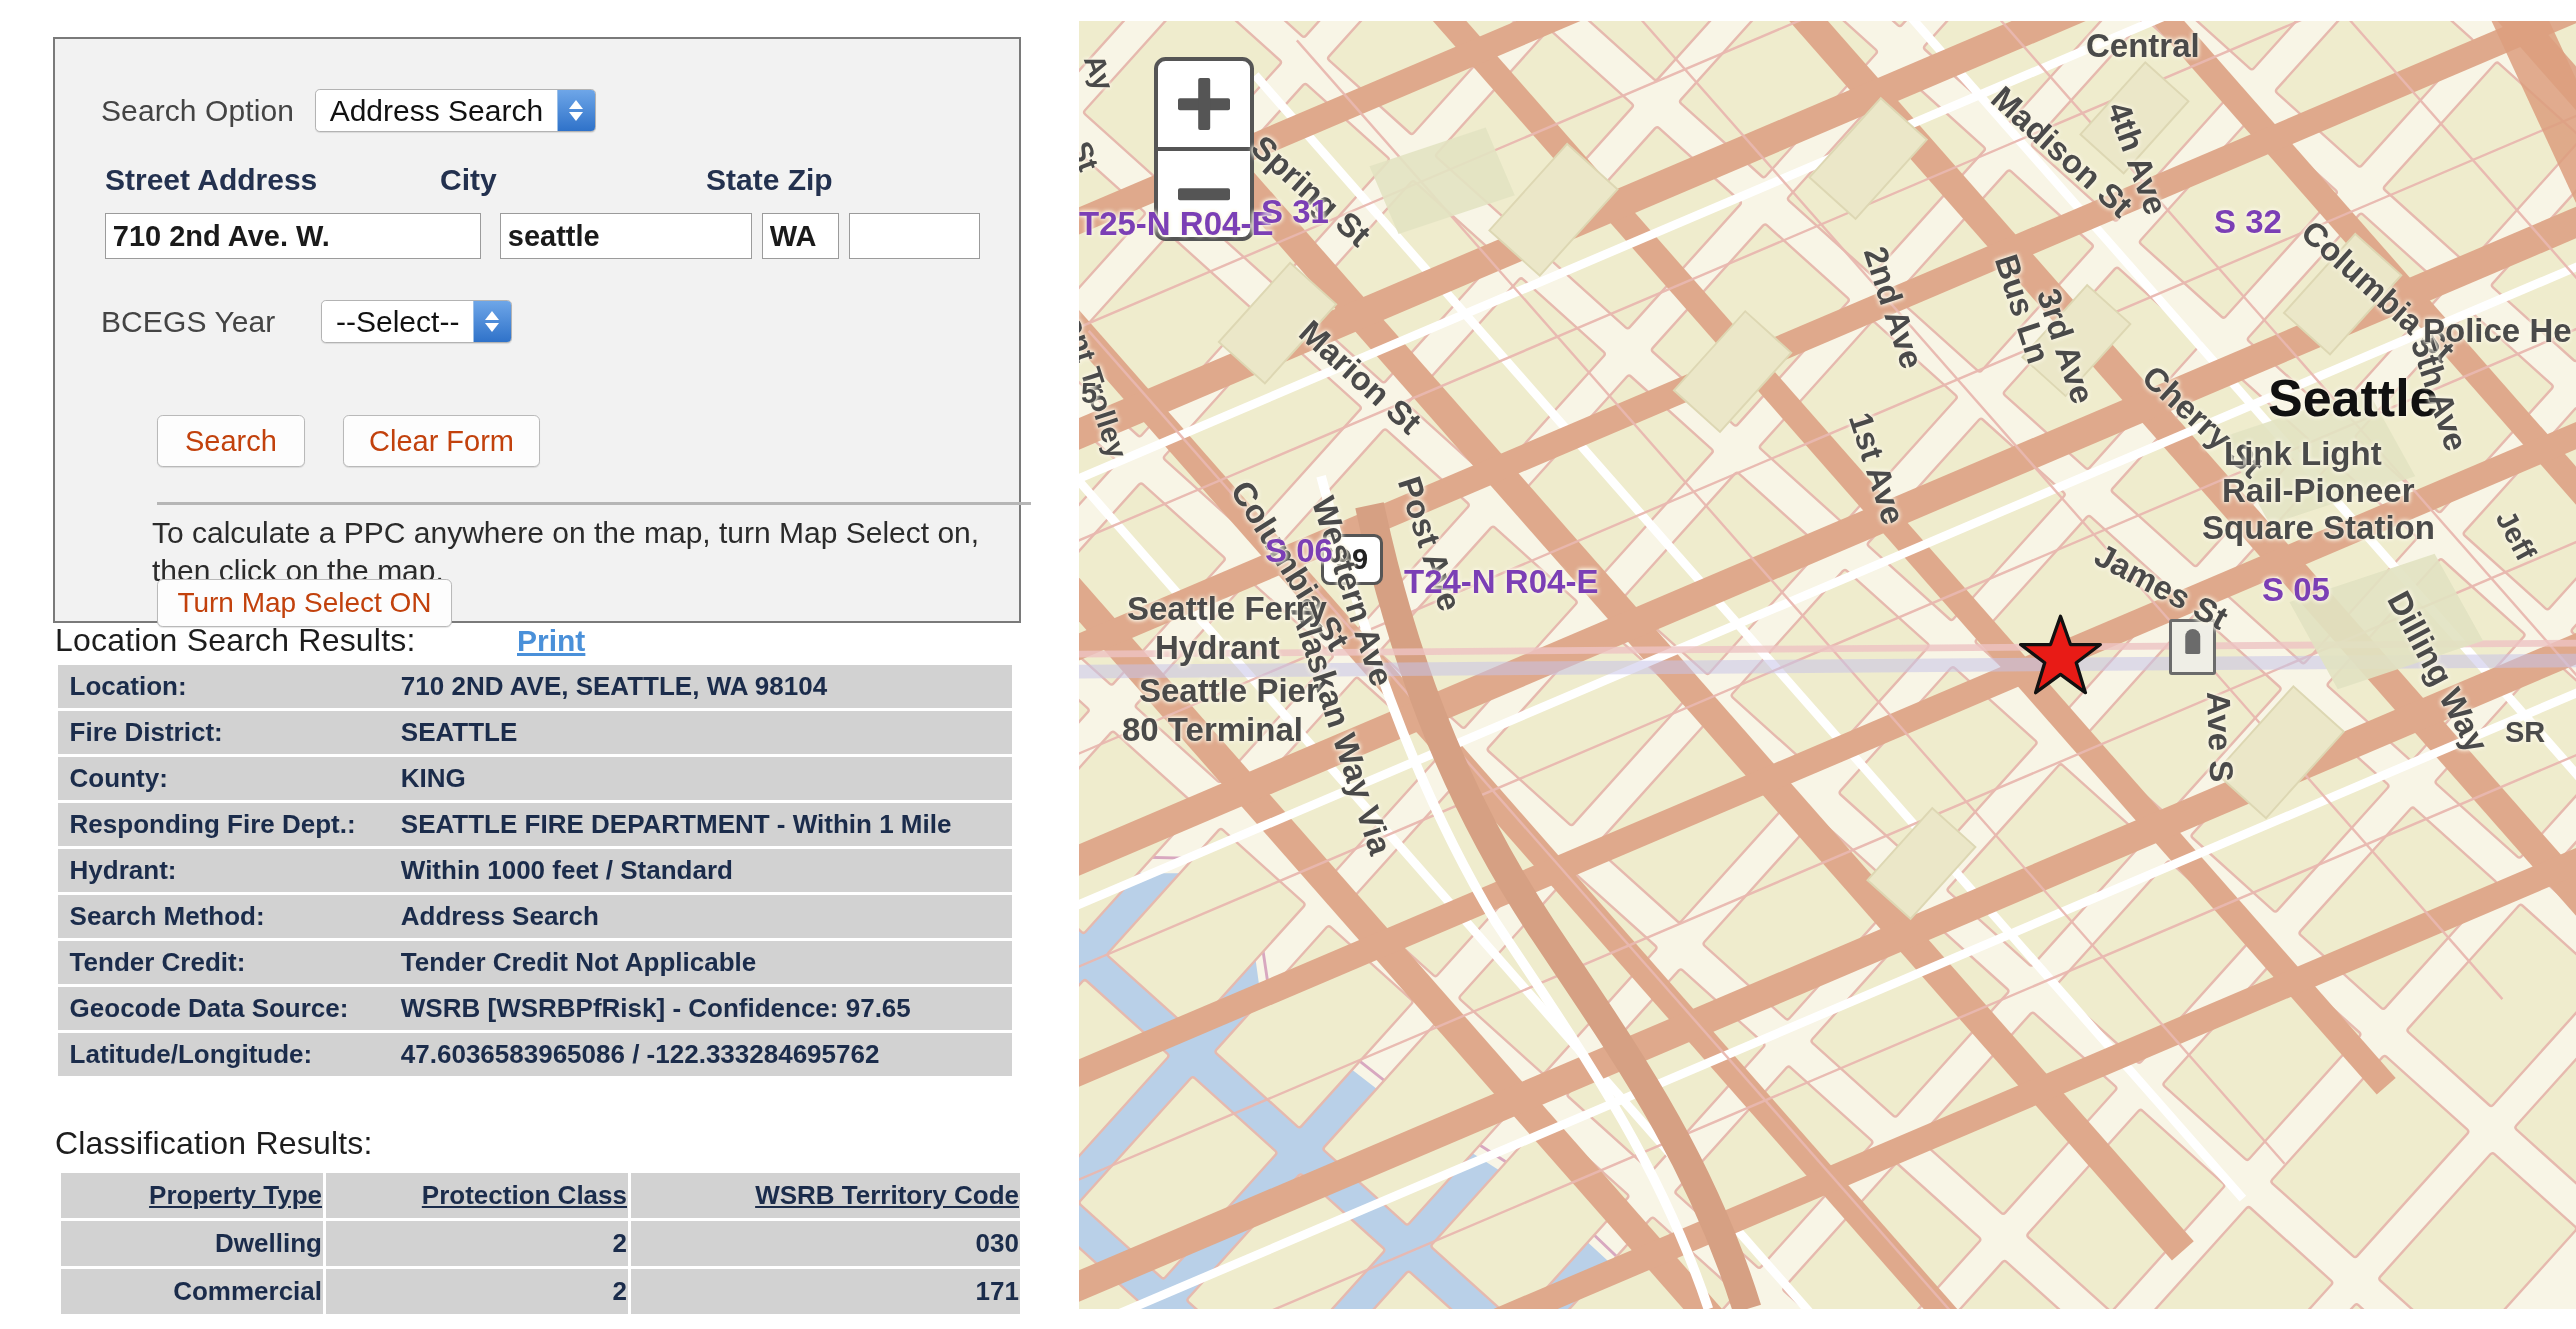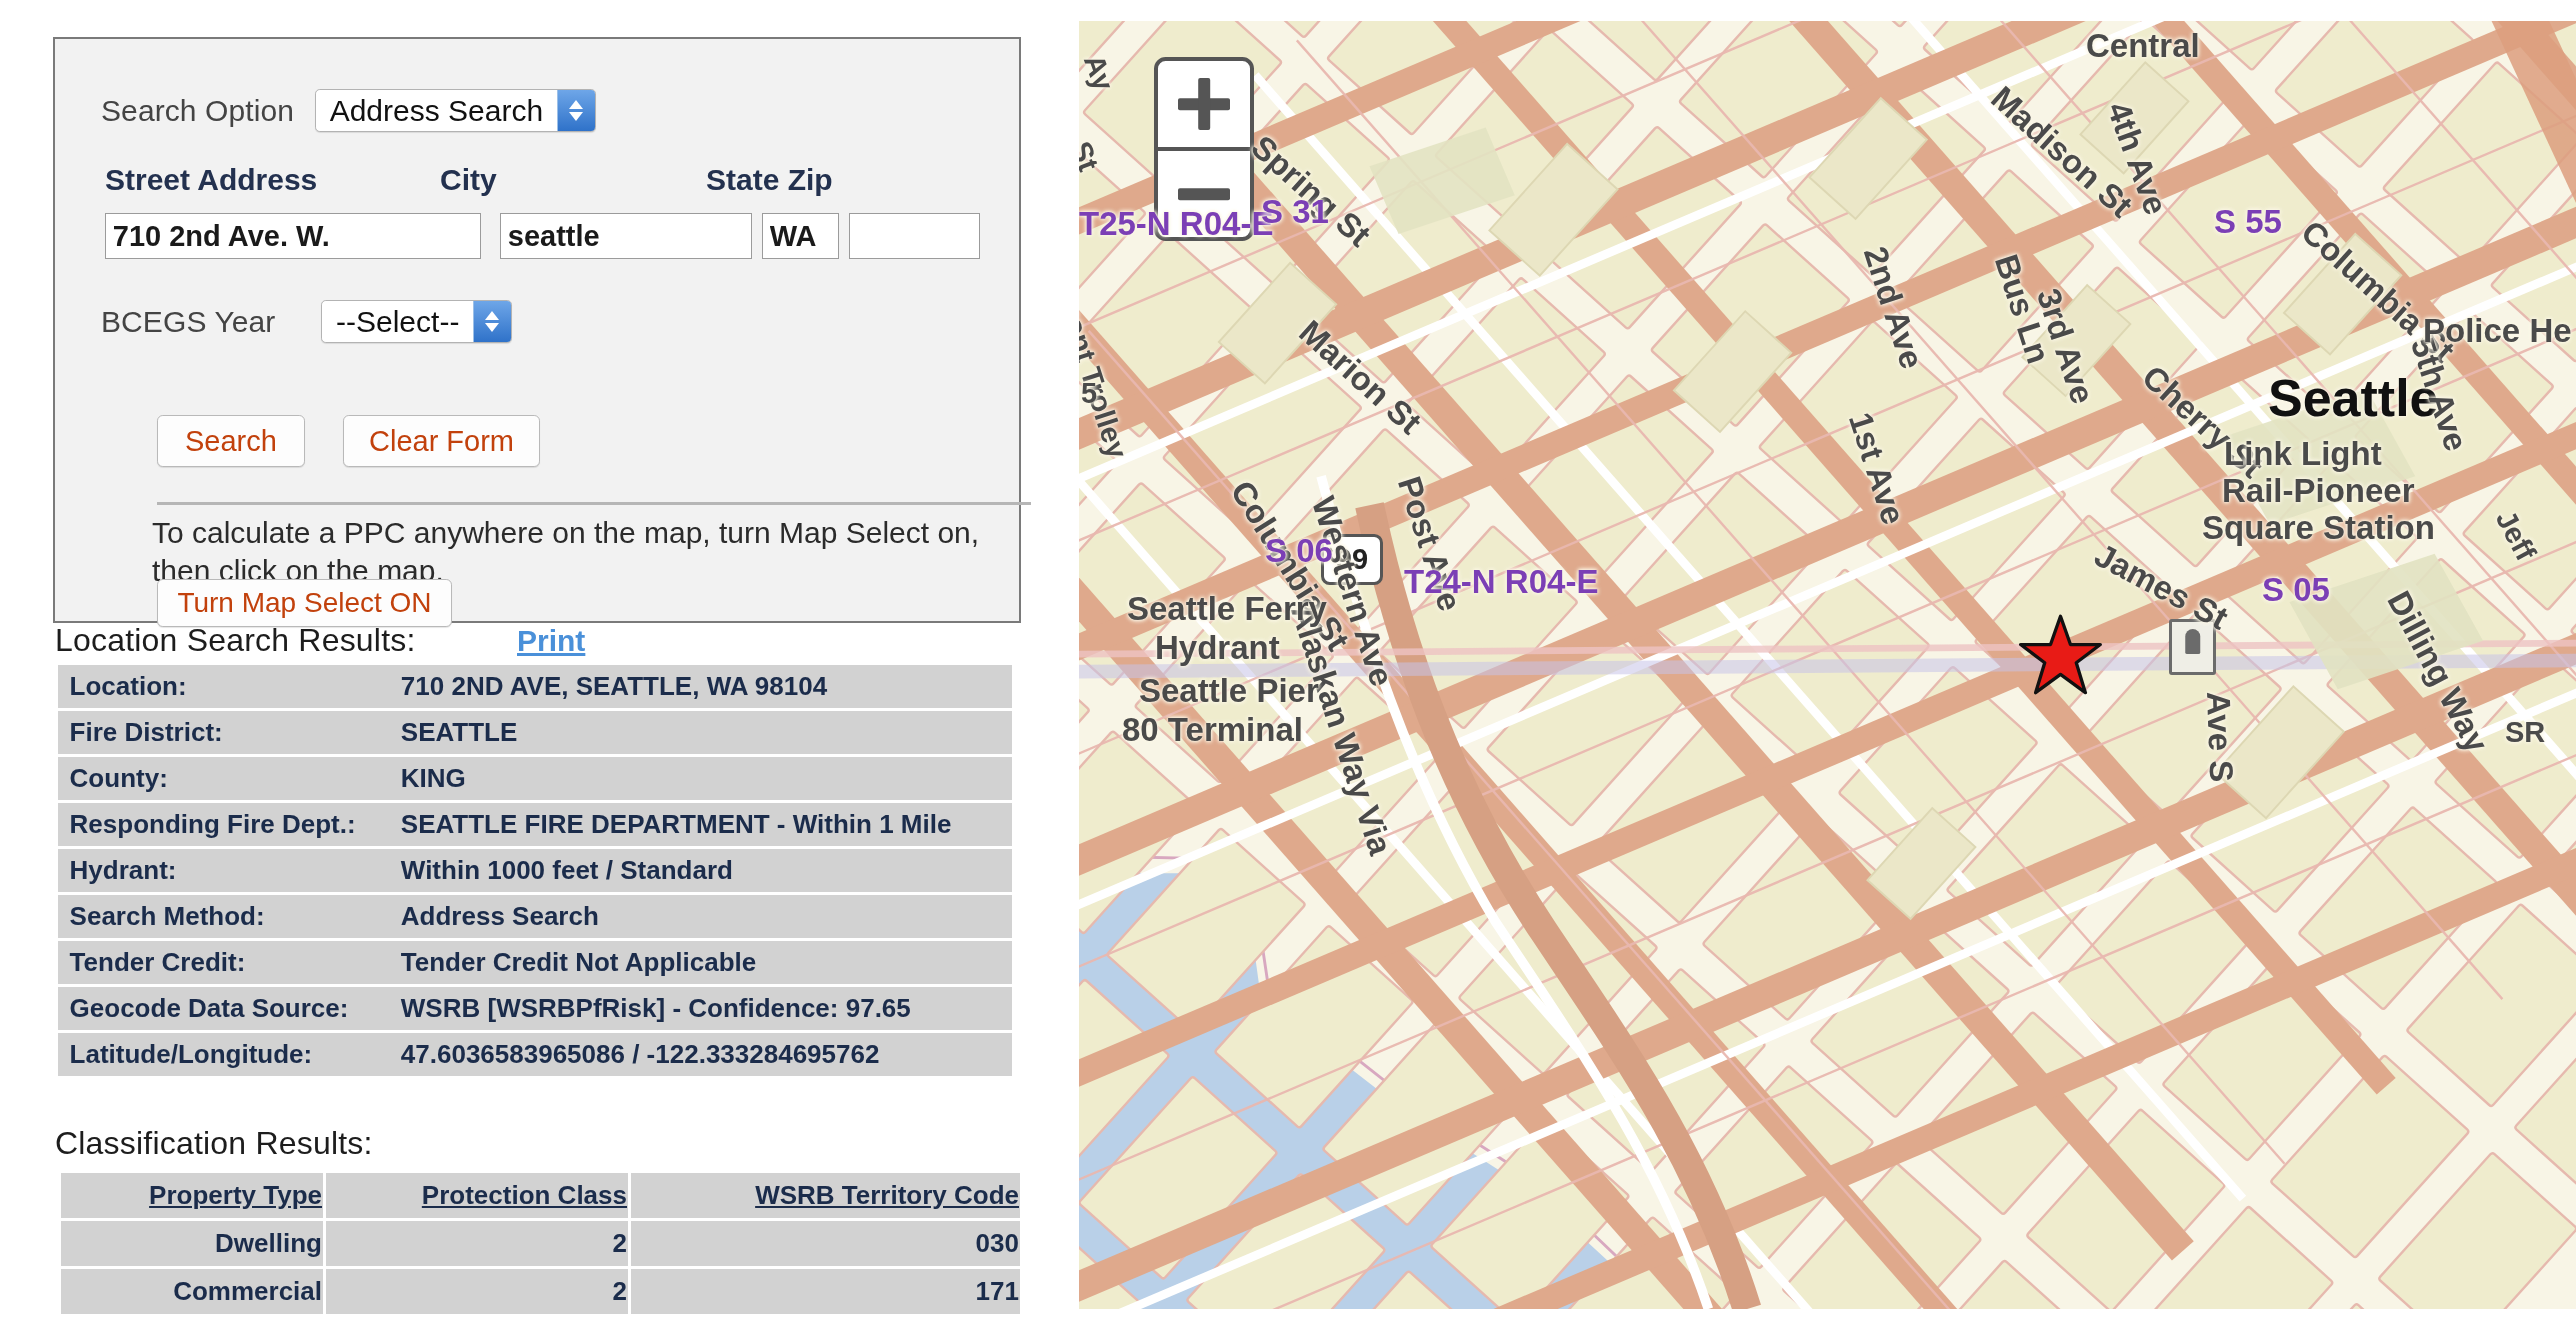--- a/index.html
+++ b/index.html
@@ -641,21 +641,21 @@
       <div class="mlabel small" style="left: 15.5px; top: 116px; transform: rotate(70deg); transform-origin: left top;">St</div>
       <div class="mlabel " style="left: 1240px; top: 192px; transform: rotate(42deg); transform-origin: left top;">Columbia St</div>
       <div class="mlabel " style="left: 1056px; top: 76px; transform: rotate(70deg); transform-origin: left top;">4th Ave</div>
       <div class="mlabel " style="left: 944px; top: 229px; transform: rotate(72deg); transform-origin: left top;">Bus Ln</div>
       <div class="mlabel " style="left: 813px; top: 221px; transform: rotate(72deg); transform-origin: left top;">2nd Ave</div>
       <div class="mlabel " style="left: 986px; top: 263px; transform: rotate(72deg); transform-origin: left top;">3rd Ave</div>
       <div class="mlabel " style="left: 1360px; top: 312px; transform: rotate(72deg); transform-origin: left top;">5th Ave</div>
       <div class="mlabel " style="left: 1344px; top: 291px;">Police He</div>
       <div class="mlabel purple" style="left: 0px; top: 184px;">T25-N R04-E</div>
       <div class="mlabel purple" style="left: 182px; top: 172px;">S 31</div>
-      <div class="mlabel purple" style="left: 1135px; top: 182px;">S 55</div>
+      <div class="mlabel purple" style="left: 1135px; top: 182px;">S 32</div>
       <div class="mlabel " style="left: 238px; top: 292px; transform: rotate(42deg); transform-origin: left top;">Marion St</div>
       <div class="mlabel " style="left: 1081px; top: 337px; transform: rotate(42deg); transform-origin: left top;">Cherry St</div>
       <div class="mlabel " style="left: 798px; top: 387px; transform: rotate(72deg); transform-origin: left top;">1st Ave</div>
       <div class="mlabel " style="left: 1145px; top: 414px;">Link Light</div>
       <div class="mlabel " style="left: 1143px; top: 451px;">Rail-Pioneer</div>
       <div class="mlabel " style="left: 1123px; top: 488px;">Square Station</div>
       <div class="mlabel " style="left: 176px; top: 453px; transform: rotate(58deg); transform-origin: left top;">Columbia St</div>
       <div class="mlabel " style="left: 261px; top: 471px; transform: rotate(72deg); transform-origin: left top;">Western Ave</div>
       <div class="mlabel " style="left: 347px; top: 451px; transform: rotate(72deg); transform-origin: left top;">Post Ave</div>
       <div class="mlabel " style="left: 240px; top: 579px; transform: rotate(72deg); transform-origin: left top;">Alaskan Way Via</div>

